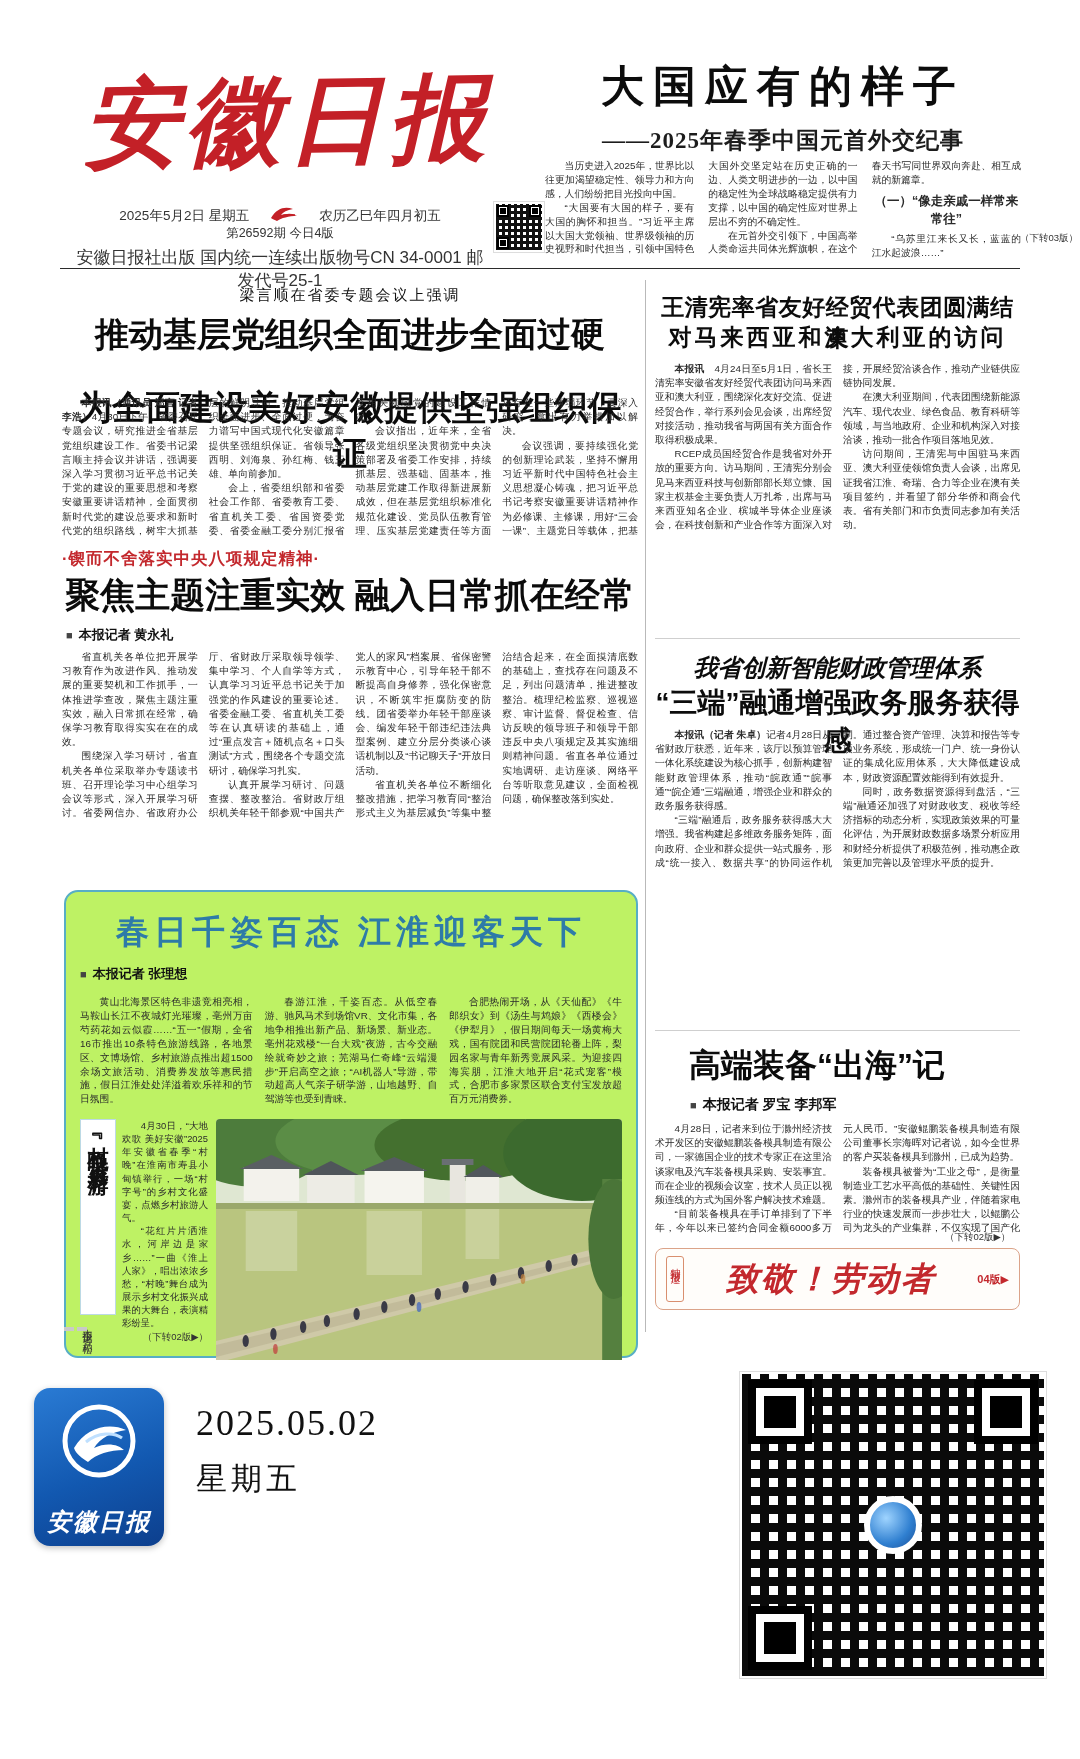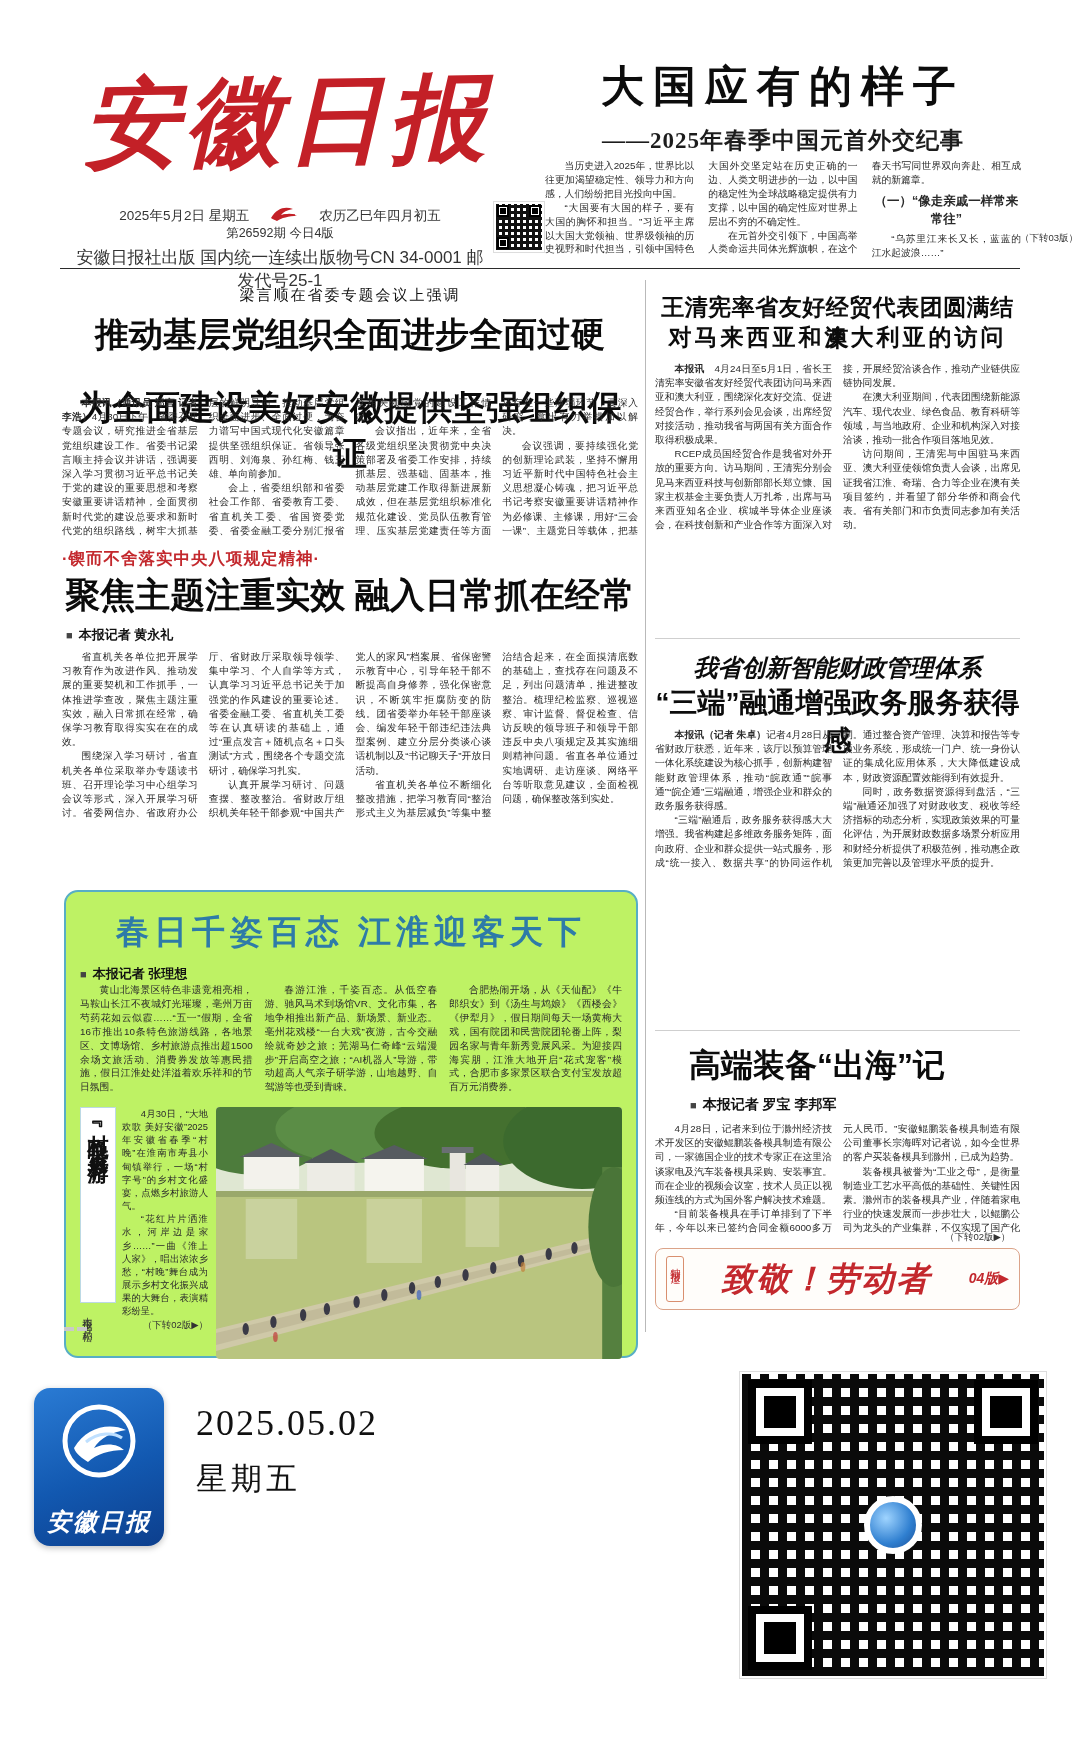--- a/index.html
+++ b/index.html
@@ -63,21 +63,21 @@
   .body-cols p { text-indent:2em; }
   .lead-bold { font-weight:700; }
   .red-kicker { position:absolute; left:62px; color:#c3282d; font-weight:900; font-size:16.5px; letter-spacing:1px; }
   .byline { font-weight:700; font-size:13px; color:#111; display:flex; align-items:center; gap:6px; }
   .byline .sq { color:#444; font-size:11px; }
 
   
   #feature-box { position:absolute; left:64px; top:890px; width:574px; height:468px;
     border:2px solid #57aec5; border-radius:14px; background:#bef264; padding:14px 14px 8px; }
   #feature-box .ft { text-align:center; font-size:33px; font-weight:900; color:#2e7ba8; letter-spacing:5px; margin-top:4px; }
-  #feature-box .fcols { height:112px; overflow:hidden; column-count:3; column-gap:12px;
+  #feature-box .fcols { margin-top:12px; height:112px; overflow:hidden; column-count:3; column-gap:12px;
     font-size:9.8px; line-height:1.42; text-align:justify; color:#2a2a2a; }
   #feature-box .fcols p { text-indent:2em; }
   #feature-lower { display:flex; margin-top:12px; gap:8px; }
   #cunwan { width:128px; display:flex; gap:6px; }
   #cunwan .vtitle { writing-mode:vertical-rl; font-weight:900; font-size:21px; letter-spacing:4px; color:#111;
      background:#ffffff; border:1px solid #bcd9e4; padding:6px 3px; height:196px; }
   #cunwan .vby { writing-mode:vertical-rl; font-size:10px; color:#333; padding-top:6px; letter-spacing:2px; }
   #cunwan .ctext { width:86px; height:320px; overflow:hidden; font-size:9.4px; line-height:1.4; text-align:justify; color:#2a2a2a; }
   #cunwan .ctext p { text-indent:2em; }
   #photo-wrap { flex:1; }
@@ -85,21 +85,21 @@
   #photo-caption { margin-top:6px; font-size:10px; color:#222; text-align:center; }
 
   
   .rhead { position:absolute; left:655px; width:365px; text-align:center; font-weight:900; color:#0c0c0c; }
   #special-box { position:absolute; left:655px; top:1248px; width:365px; height:62px;
     border:1px solid #dba389; border-radius:8px; background:#fffdfa; display:flex; align-items:center; padding:0 10px; gap:10px; }
   #special-box .lab { writing-mode:vertical-rl; font-size:10px; color:#c3282d; border:1px solid #d98f6f; border-radius:3px;
     padding:3px 1px; letter-spacing:2px; height:46px; }
   #special-box .stitle { flex:1; text-align:center; font-family:"Liberation Serif","DejaVu Serif",serif; font-style:italic;
     font-weight:900; font-size:33px; color:#c3282d; letter-spacing:2px; }
-  #special-box .pg { font-size:14px; color:#c3282d; font-weight:700;font-style:italic; }
+  #special-box .pg { font-size:11px; color:#c3282d; font-weight:700; }
 
   .turn-abs { position:absolute; font-size:9.5px; color:#333; }
 
   
   #page-ind { position:absolute; left:64px; top:1327px; display:flex; gap:3px; }
   #page-ind i { display:block; width:10px; height:4px; background:#c9c9c9; }
 
   
   #footer { position:absolute; left:0; top:1360px; width:1080px; height:399px; background:#fff; }
   #app-tile { position:absolute; left:34px; top:28px; width:130px; height:158px; border-radius:16px;

